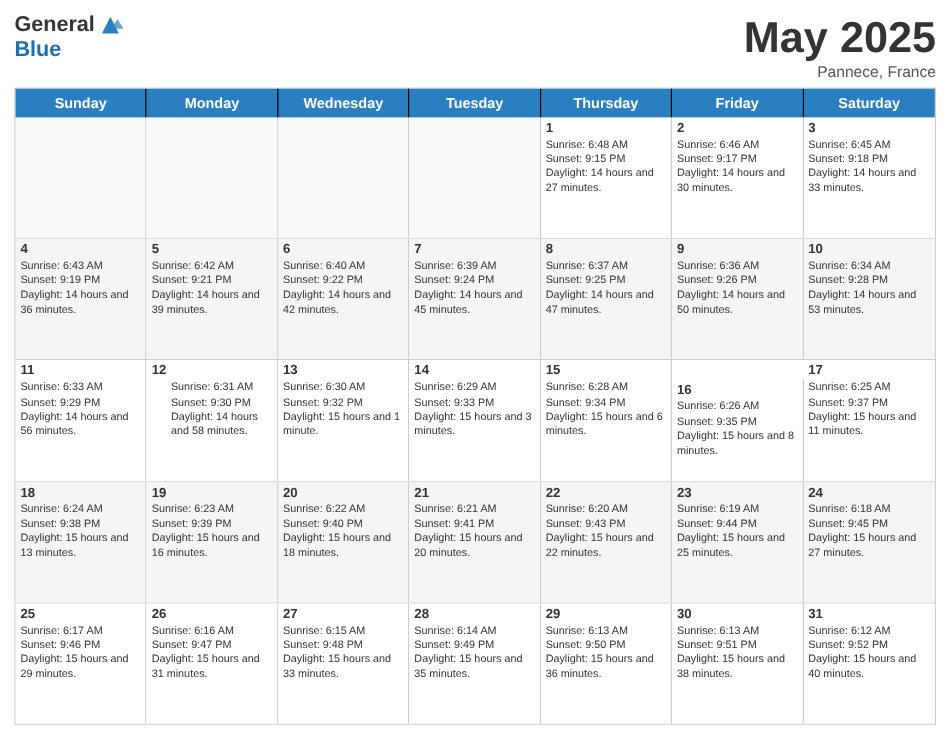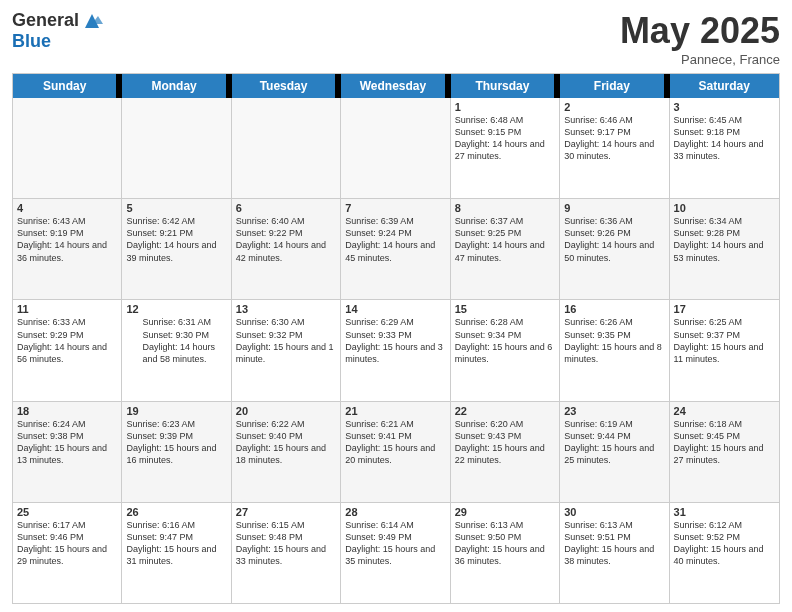--- a/index.html
+++ b/index.html
@@ -65,21 +65,21 @@
       display: grid;
       grid-template-columns: repeat(7, 1fr);
       background: #2a7fc1;
     }
     .cal-header-cell {
       color: #fff;
       font-size: 12px;
       font-weight: bold;
       text-align: center;
       padding: 5px 2px;
-      border-right: 6px solid #000000;
+      border-right: 1px solid #000000;
     }
     .cal-header-cell:last-child { border-right: none; }
     .cal-body {
       flex: 1;
       display: flex;
       flex-direction: column;
     }
     .cal-row {
       display: grid;
       grid-template-columns: repeat(7, 1fr);
@@ -132,22 +132,22 @@
     <div class="title-block">
       <div class="month-year">May 2025</div>
       <div class="location">Pannece, France</div>
     </div>
   </div>
 
   <div class="calendar">
     <div class="cal-header-row">
       <div class="cal-header-cell">Sunday</div>
       <div class="cal-header-cell">Monday</div>
+      <div class="cal-header-cell">Wednesday</div>
       <div class="cal-header-cell">Tuesday</div>
-      <div class="cal-header-cell">Wednesday</div>
       <div class="cal-header-cell">Thursday</div>
       <div class="cal-header-cell">Friday</div>
       <div class="cal-header-cell">Saturday</div>
     </div>
     <div class="cal-body" id="cal-body">
     <div class="cal-row">
           <div class="cal-cell empty"></div>
           <div class="cal-cell empty"></div>
           <div class="cal-cell empty"></div>
           <div class="cal-cell empty"></div>
@@ -238,21 +238,21 @@
             <div class="cell-text" style="white-space: pre-line;">Sunrise: 6:29 AM
 Sunset: 9:33 PM
 Daylight: 15 hours and 3 minutes.</div>
           </div>
           <div class="cal-cell" style="background: rgb(255, 255, 255);">
             <span class="day-num">15</span>
             <div class="cell-text" style="white-space: pre-line;">Sunrise: 6:28 AM
 Sunset: 9:34 PM
 Daylight: 15 hours and 6 minutes.</div>
           </div>
-          <div class="cal-cell" style="background: rgb(255, 255, 255);">
+          <div class="cal-cell" style="background: rgb(255, 255, 255); margin-top: 16px;">
             <span class="day-num">16</span>
             <div class="cell-text" style="white-space: pre-line;">Sunrise: 6:26 AM
 Sunset: 9:35 PM
 Daylight: 15 hours and 8 minutes.</div>
           </div>
           <div class="cal-cell" style="background: rgb(255, 255, 255);">
             <span class="day-num">17</span>
             <div class="cell-text" style="white-space: pre-line;">Sunrise: 6:25 AM
 Sunset: 9:37 PM
 Daylight: 15 hours and 11 minutes.</div>

